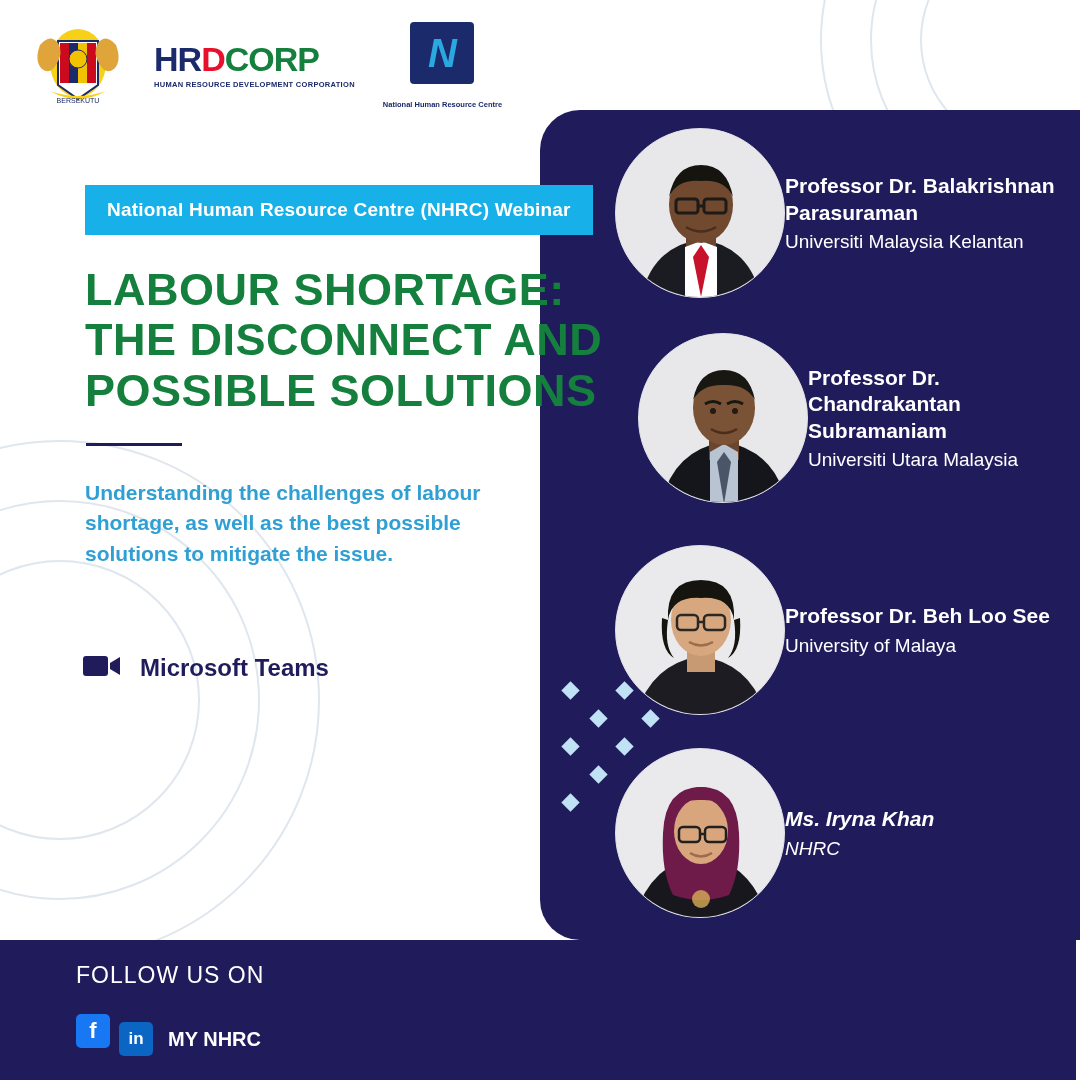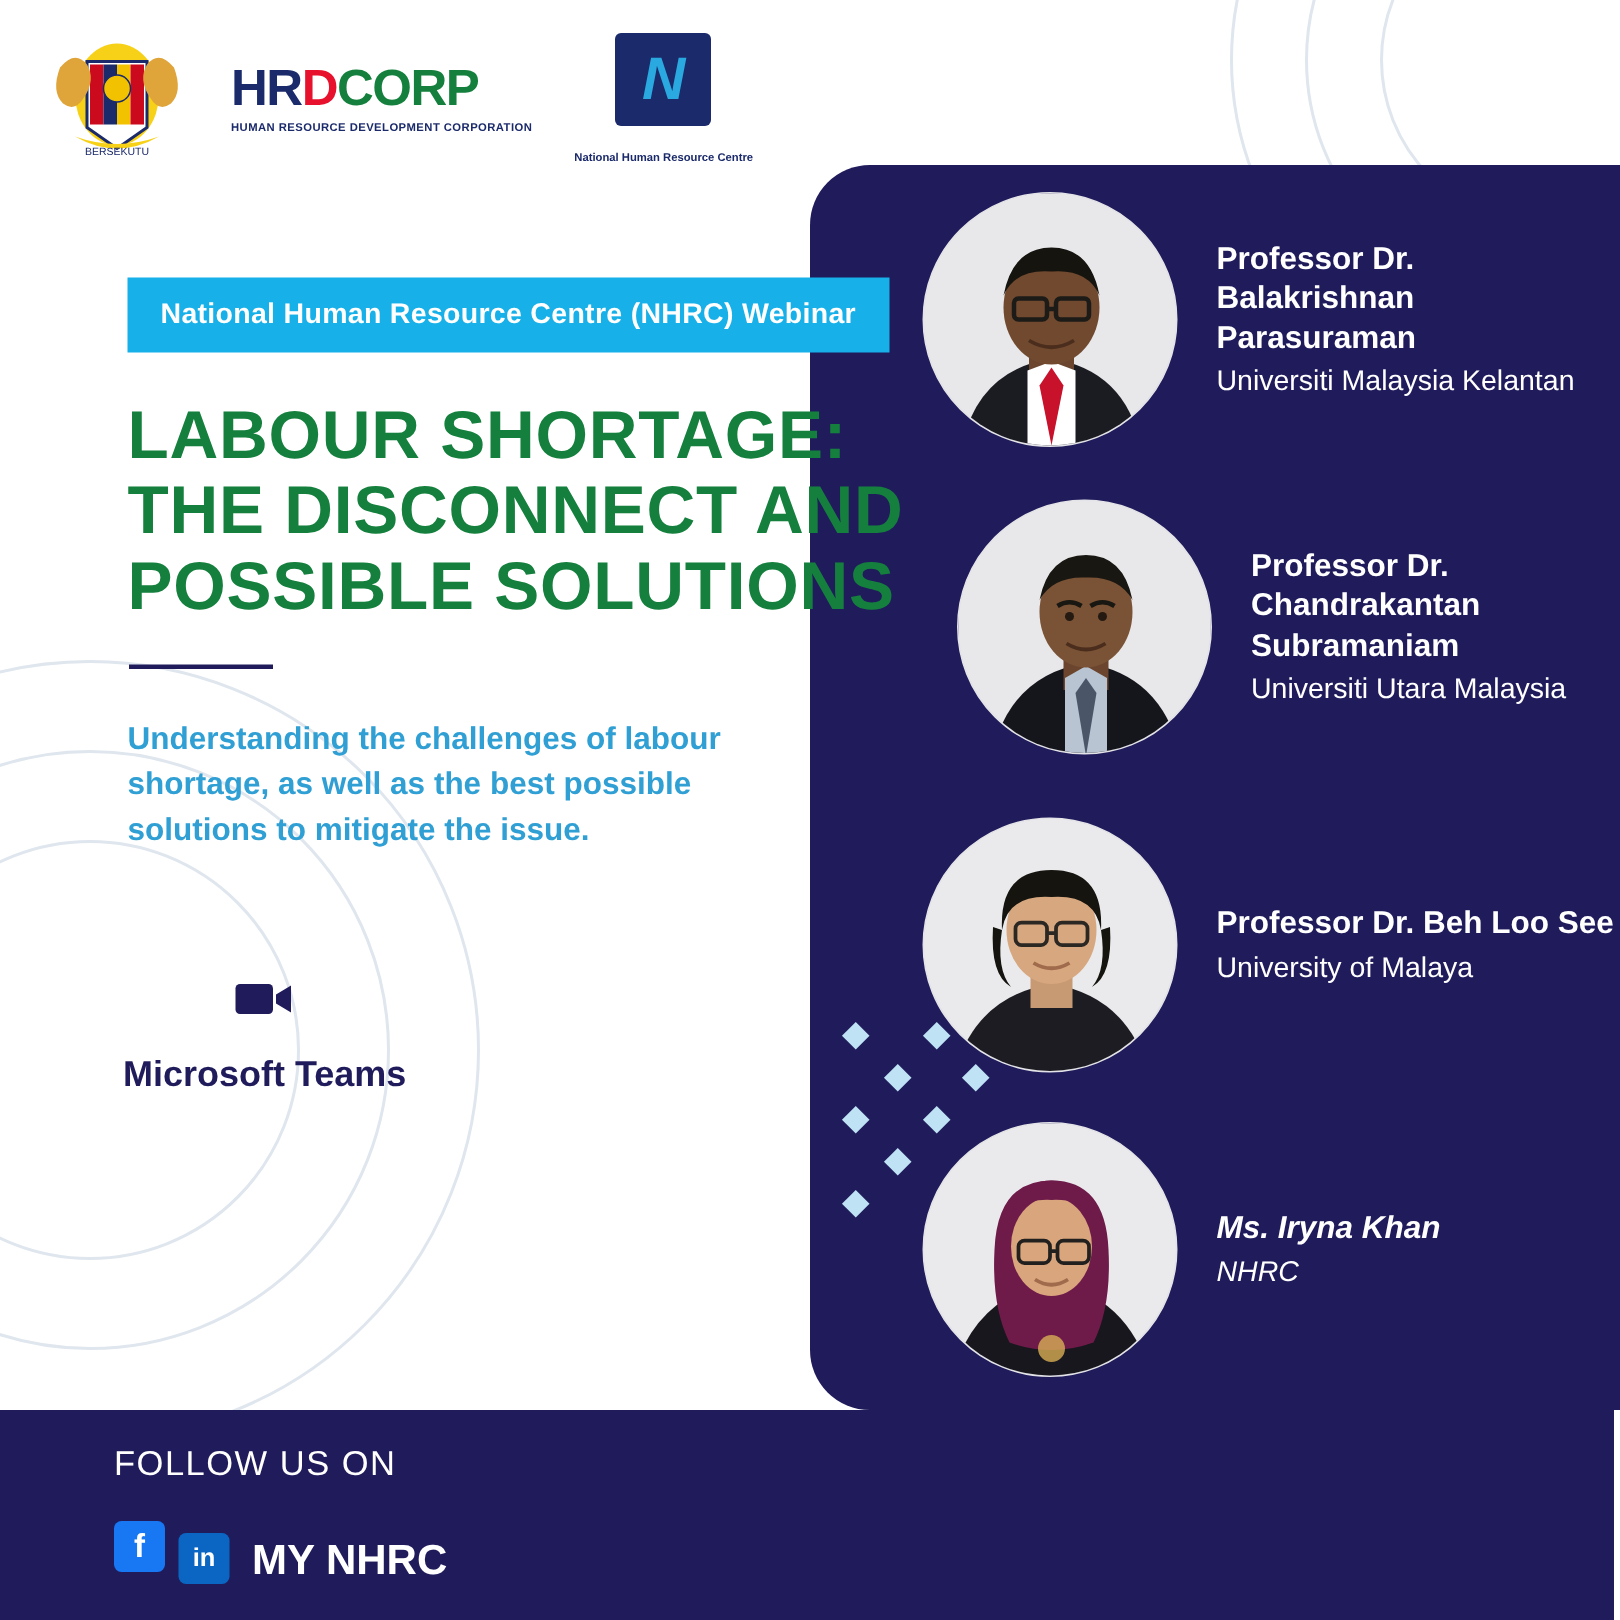--- a/index.html
+++ b/index.html
@@ -54,36 +54,36 @@
     color:#15803d; font-size:45px; font-weight:bold; line-height:1.12;
     letter-spacing:0.5px; text-transform:uppercase;
   }
   .rule { position:absolute; left:86px; top:443px; width:96px; height:3px; background:#201c5c; }
   .subtitle {
     position:absolute; left:85px; top:478px; width:470px;
     color:#2f9fd4; font-size:21px; font-weight:bold; line-height:1.45;
   }
 
   .meta { position:absolute; left:82px; top:652px; }
-  .meta-row { display:flex; align-items:center; gap:18px; margin-bottom:22px;flex-direction:column; }
+  .meta-row { display:flex; align-items:center; gap:18px; margin-bottom:22px; }
   .meta-text { color:#201c5c; font-size:24px; font-weight:bold; }
 
   
   .diamonds { position:absolute; left:556px; top:676px; width:120px; height:140px; }
   .dia { position:absolute; width:13px; height:13px; background:#bfe3f4; transform:rotate(45deg); }
 
   
   .speaker { position:absolute; display:flex; align-items:center; }
   .photo {
     width:170px; height:170px; border-radius:50%;
     background:linear-gradient(160deg,#e9e9ec 0%, #d6d7dc 100%);
     overflow:hidden; position:relative; flex:none;
     border:1px solid #e4e4e8;
   }
-  .sp-text { margin-left:26px; }
+  .sp-text { }
   .sp-name { color:#ffffff; font-size:21px; font-weight:bold; line-height:1.25; }
   .sp-org { color:#ffffff; font-size:19px; margin-top:5px; }
   .sp1 { left:615px; top:128px; }
   .sp2 { left:638px; top:333px; }
   .sp3 { left:615px; top:545px; }
   .sp4 { left:615px; top:748px;font-style:italic; }
   .sp1 .sp-text, .sp2 .sp-text { max-width:300px; }
 
   
   .footer {
@@ -92,21 +92,21 @@
   }
   .follow {
     position:absolute; left:76px; top:22px; color:#ffffff;
     font-size:23px; letter-spacing:1px;
   }
   .social { position:absolute; left:76px; top:66px; display:flex; align-items:center; gap:9px; }
   .sbtn { width:34px; height:34px; border-radius:5px; display:flex; align-items:center; justify-content:center;
           color:#ffffff; font-weight:bold; font-size:22px; }
   .fb { background:#1877f2; }
   .li { background:#0a66c2; font-size:17px;margin-top:16px; }
-  .handle { color:#ffffff; font-size:28px; font-weight:bold; margin-left:6px;margin-top:17px; }
+  .handle { color:#ffffff; font-size:20px; font-weight:bold; margin-left:6px;margin-top:17px; }
 </style>
 </head>
 <body>
 
 <div class="rings rings-tr" style="width:420px;height:420px;"></div>
 <div class="rings rings-tr" style="width:320px;height:320px;right:-110px;top:-120px;"></div>
 <div class="rings rings-tr" style="width:220px;height:220px;right:-60px;top:-70px;"></div>
 <div class="rings rings-bl" style="width:520px;height:520px;"></div>
 <div class="rings rings-bl" style="width:400px;height:400px;left:-140px;bottom:180px;"></div>
 <div class="rings rings-bl" style="width:280px;height:280px;left:-80px;bottom:240px;"></div>

